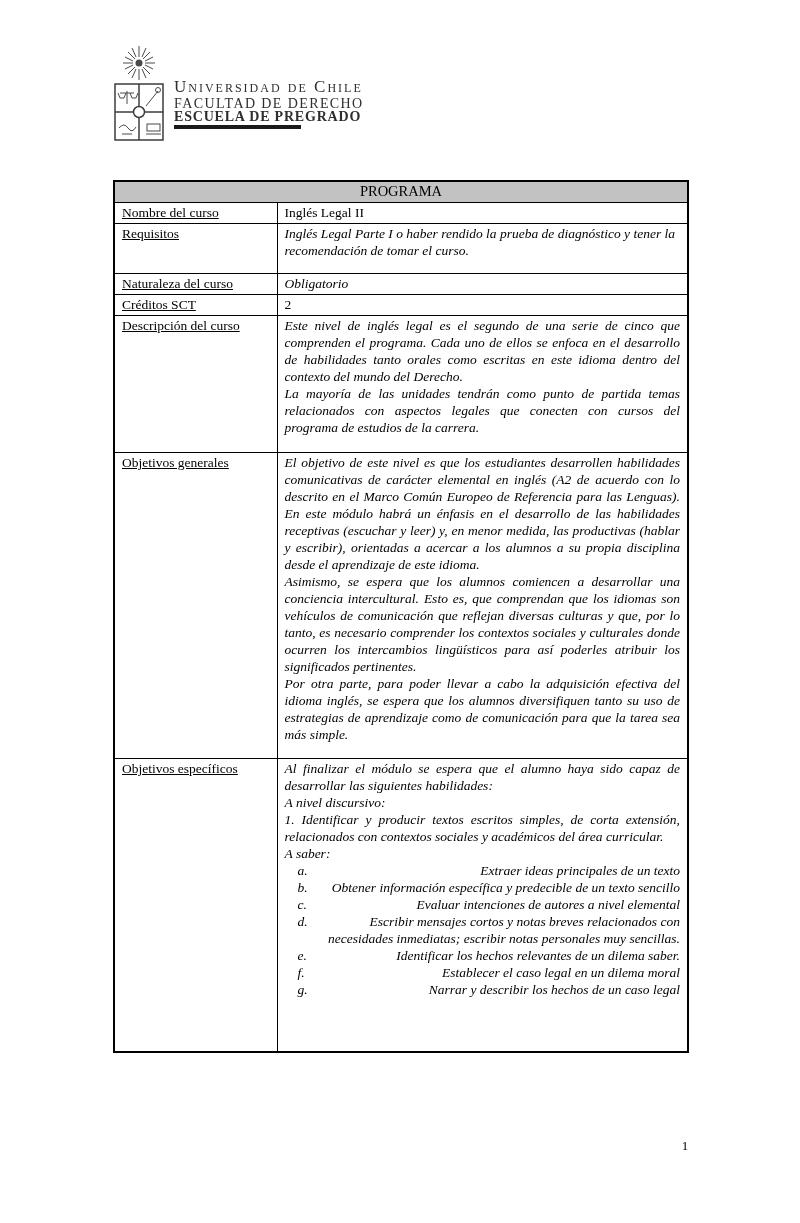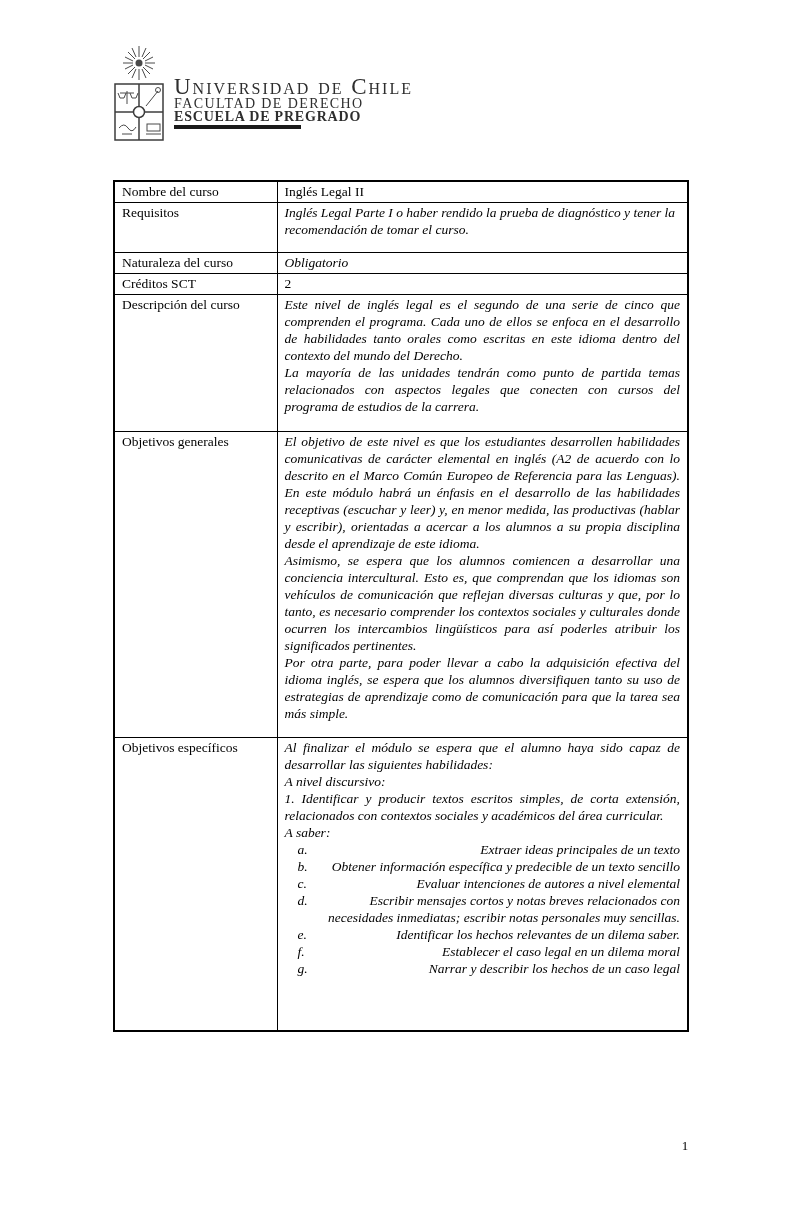--- a/index.html
+++ b/index.html
@@ -11,21 +11,21 @@
     color:#000;
     overflow:hidden;
   }
 
   
   .letterhead{position:absolute;top:44px;left:110px;display:flex;}
   .crest{width:58px;height:104px;flex:0 0 58px;}
   .wordmark{padding-top:33px;padding-left:6px;}
   .wm-university{
     font-variant:small-caps;
-    font-size:23px;line-height:19px;
+    font-size:17px;line-height:19px;
     letter-spacing:2px;color:#2e2e2e;font-weight:500;
   }
   .wm-faculty{
     font-size:14px;line-height:15px;
     letter-spacing:1.4px;color:#2e2e2e;font-weight:500;
   }
   .wm-school{
     font-size:14px;line-height:11px;
     letter-spacing:.8px;color:#2e2e2e;font-weight:bold;
   }
@@ -44,21 +44,21 @@
     padding:1px 7px 2px 7px;
     vertical-align:top;
     font-weight:normal;
     word-wrap:break-word;
   }
   th.tbl-title{
     background:#c2c2c2;
     text-align:center;font-weight:bold;font-size:14.5px;
     padding:1px 4px;
   }
-  td.lbl{font-style:normal;}
+  td.lbl{font-style:normal;text-decoration:underline;}
   td.val{font-style:italic;}
   td.center{text-align:left;margin-top:17px;}
   td.just p{margin:0;text-align:justify;}
   .mh-req{min-height:46px;}
   .mh-equipo{min-height:75px;}
   .mh-desc{min-height:133px;}
   .mh-gen{min-height:302px;}
   .mh-esp{min-height:289px;}
 
   
@@ -136,20 +136,23 @@
       <div class="wm-bar"></div>
     </div>
   </div>
 
   <table class="program">
     <colgroup>
         <col class="c-label">
         <col class="c-value">
       </colgroup>
     <tbody>
+        <tr>
+      <th class="tbl-title" colspan="2">PROGRAMA</th>
+    </tr>
     <tr>
       <td class="lbl">Nombre del curso</td>
       <td class="val center" style="font-style:normal;">Inglés Legal II</td>
     </tr>
     <tr>
       <td class="lbl">Requisitos</td>
       <td class="val">
         <div class="mh-req">Inglés Legal Parte I o haber rendido la prueba de diagnóstico y tener la recomendación de tomar el curso.</div>
       </td>
     </tr>

